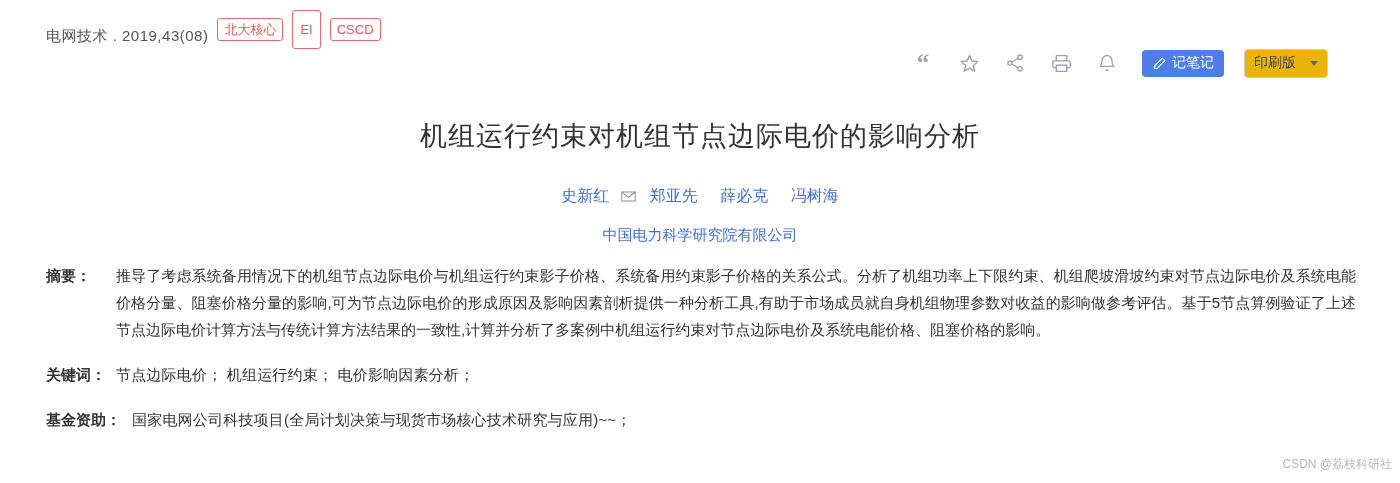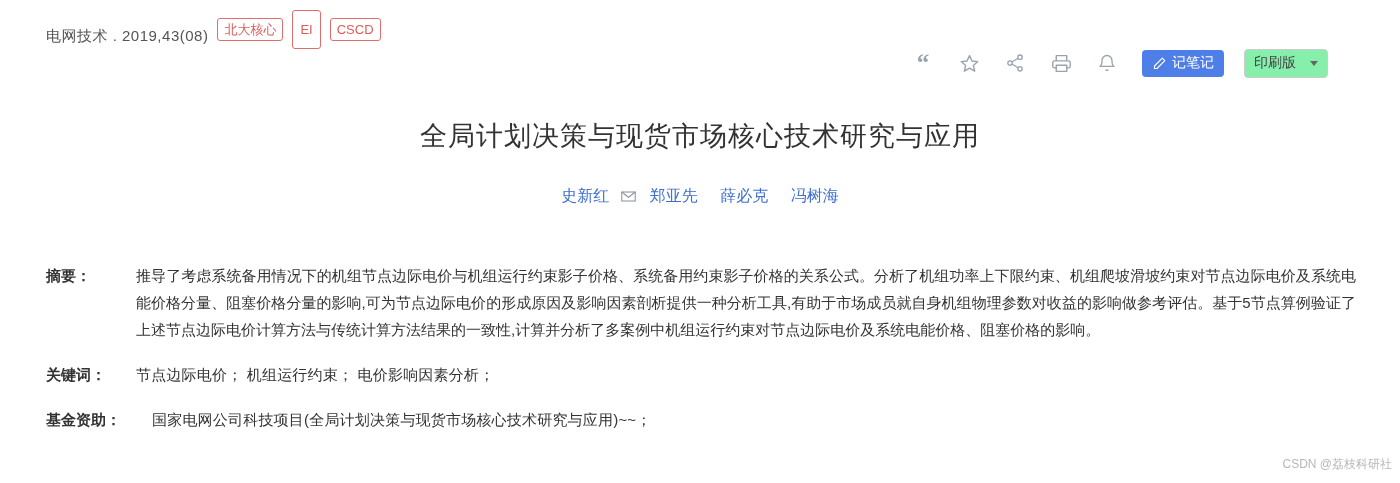--- a/index.html
+++ b/index.html
@@ -88,21 +88,21 @@
     align-items: center;
     gap: 5px;
     padding: 0 10px;
     cursor: pointer;
     margin-left: 4px;
     text-align: center;
   }
   .note-btn svg { display:block; }
   .print-btn {
     border: 1px solid #ccc;
-    background: #86efac;
+    background: #eab308;
     color: #444;
     border-radius: 4px;
     font-size: 14px;
     height: 27px;
     display: flex;
     align-items: center;
     gap: 14px;
     padding: 0 9px;
     cursor: pointer;
     margin-left: 4px;
@@ -157,21 +157,20 @@
   .meta-block {
     position: absolute;
     left: 46px;
     top: 262px;
     width: 1310px;
   }
   .meta-row {
     display: flex;
     align-items: flex-start;
     margin-bottom: 18px;
-    gap: 20px;
   }
   .meta-label {
     font-weight: bold;
     color: #333;
     font-size: 15px;
     flex: 0 0 auto;
     min-width: 60px;
     line-height: 27px;
   }
   .meta-value {
@@ -250,32 +249,33 @@
       </svg>
       <span>记笔记</span>
     </div>
 
     <div class="print-btn">
       <span>印刷版</span>
       <span class="caret-down"></span>
     </div>
   </div>
 
-  <div class="title">全局计划决策与现货市场核心技术研究与应用</div>
+  <div class="title">机组运行约束对机组节点边际电价的影响分析</div>
 
   <div class="authors">
     <span class="author">史新红</span><span class="mail-icon"><svg width="15" height="11" viewBox="0 0 20 14" fill="none" stroke="#8a94a0" stroke-width="1.4">
           <rect x="1" y="1" width="18" height="12"></rect>
           <polyline points="1,1 10,8 19,1"></polyline>
         </svg></span>
     <span class="author">郑亚先</span>
     <span class="author">薛必克</span>
     <span class="author">冯树海</span>
   </div>
 
+  <div class="affiliation">中国电力科学研究院有限公司</div>
 
   <div class="meta-block">
 
     <div class="meta-row">
       <div class="meta-label">摘要：</div>
       <div class="meta-value">推导了考虑系统备用情况下的机组节点边际电价与机组运行约束影子价格、系统备用约束影子价格的关系公式。分析了机组功率上下限约束、机组爬坡滑坡约束对节点边际电价及系统电能价格分量、阻塞价格分量的影响,可为节点边际电价的形成原因及影响因素剖析提供一种分析工具,有助于市场成员就自身机组物理参数对收益的影响做参考评估。基于5节点算例验证了上述节点边际电价计算方法与传统计算方法结果的一致性,计算并分析了多案例中机组运行约束对节点边际电价及系统电能价格、阻塞价格的影响。</div>
     </div>
 
     <div class="meta-row kw-row">
       <div class="meta-label">关键词：</div>

